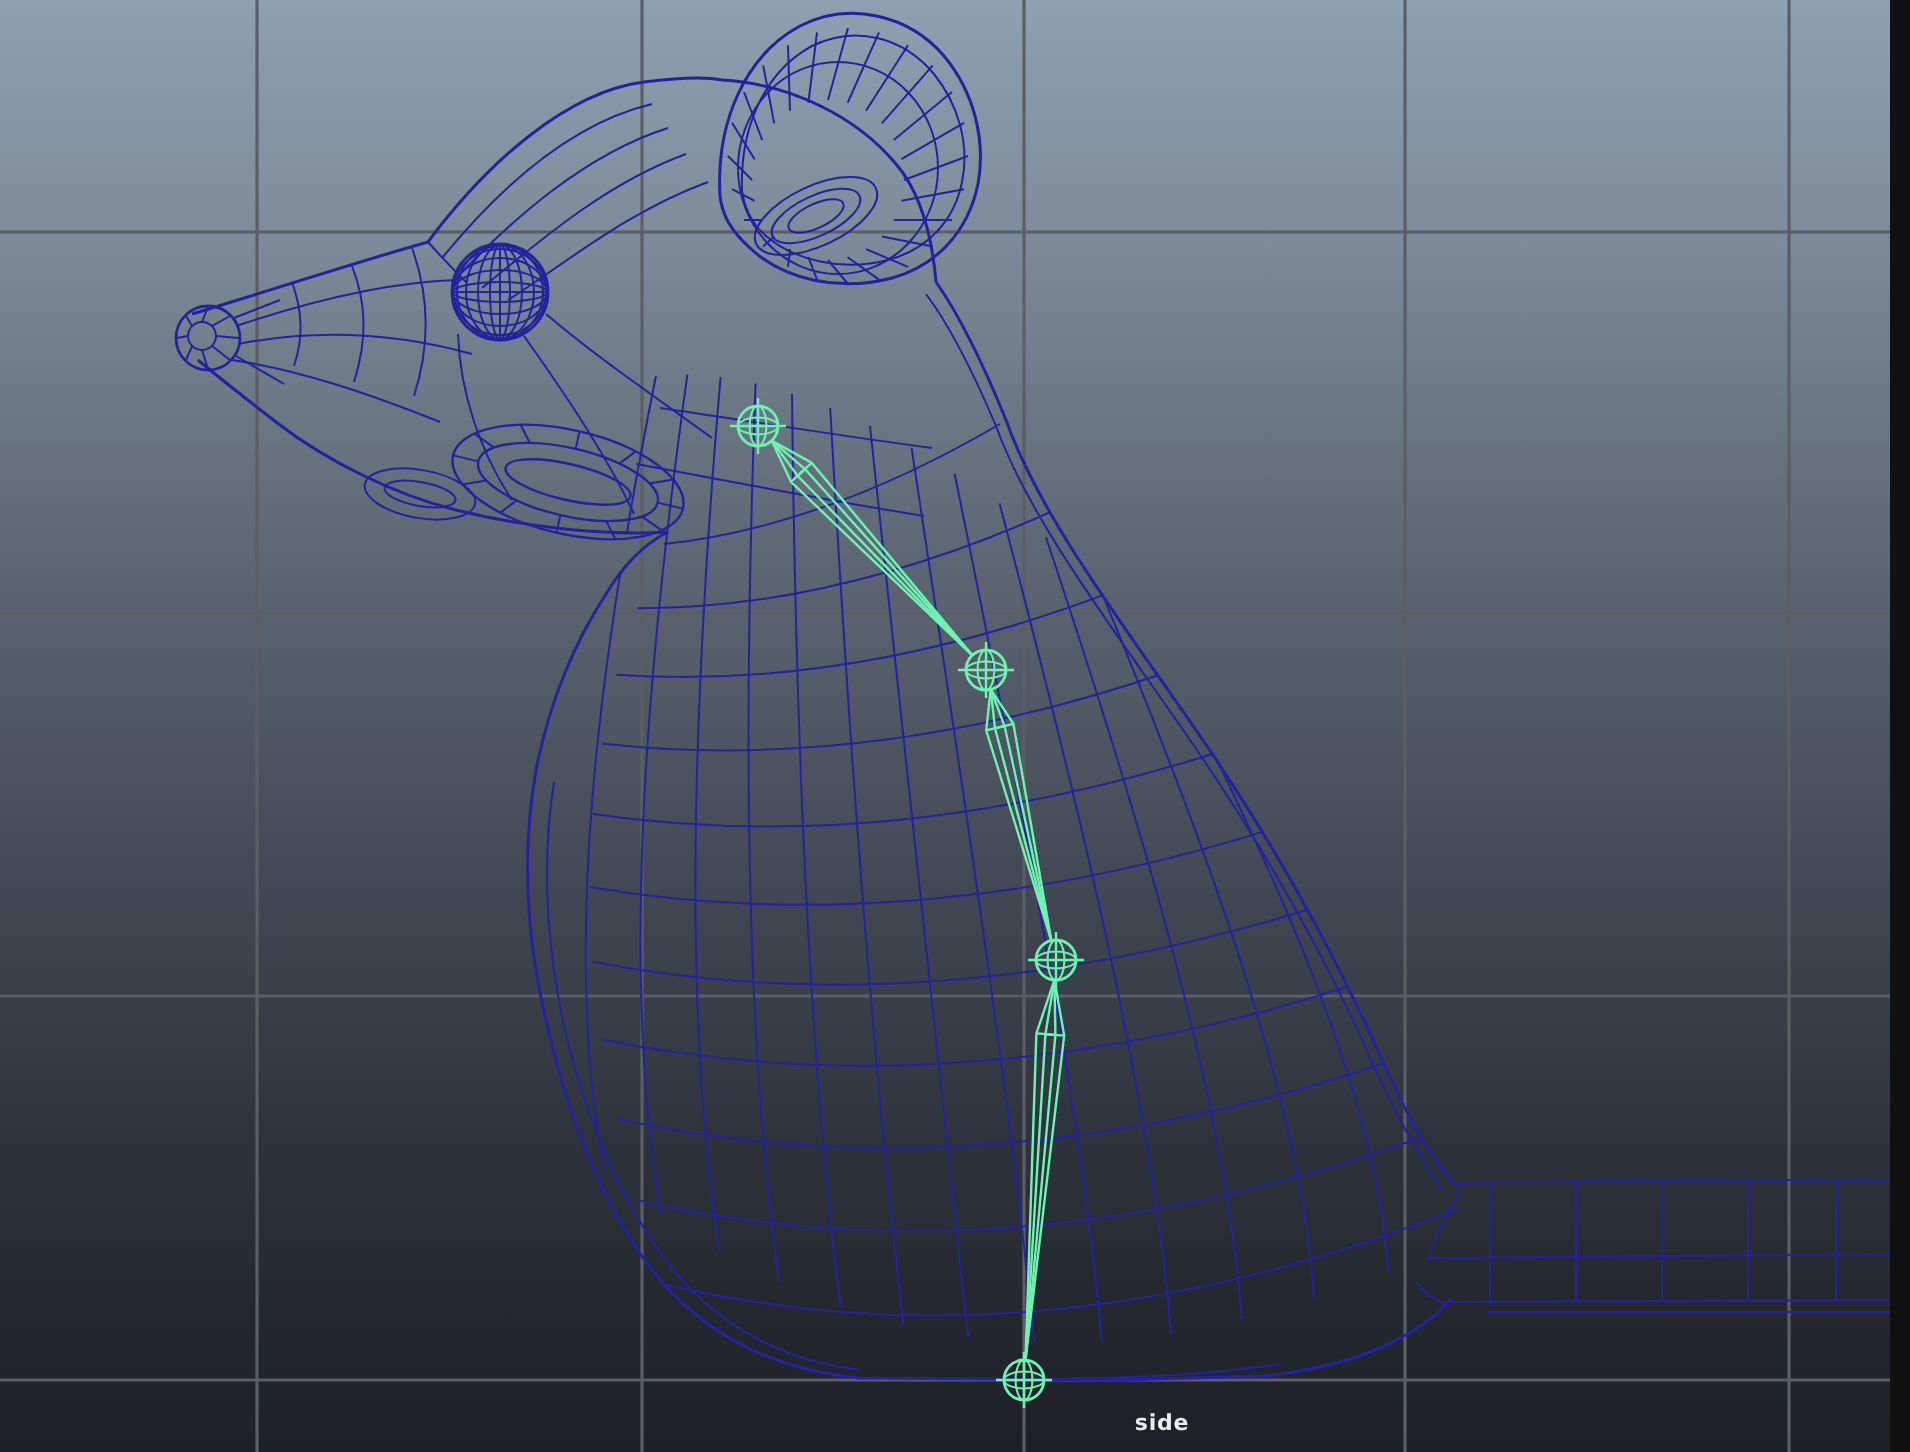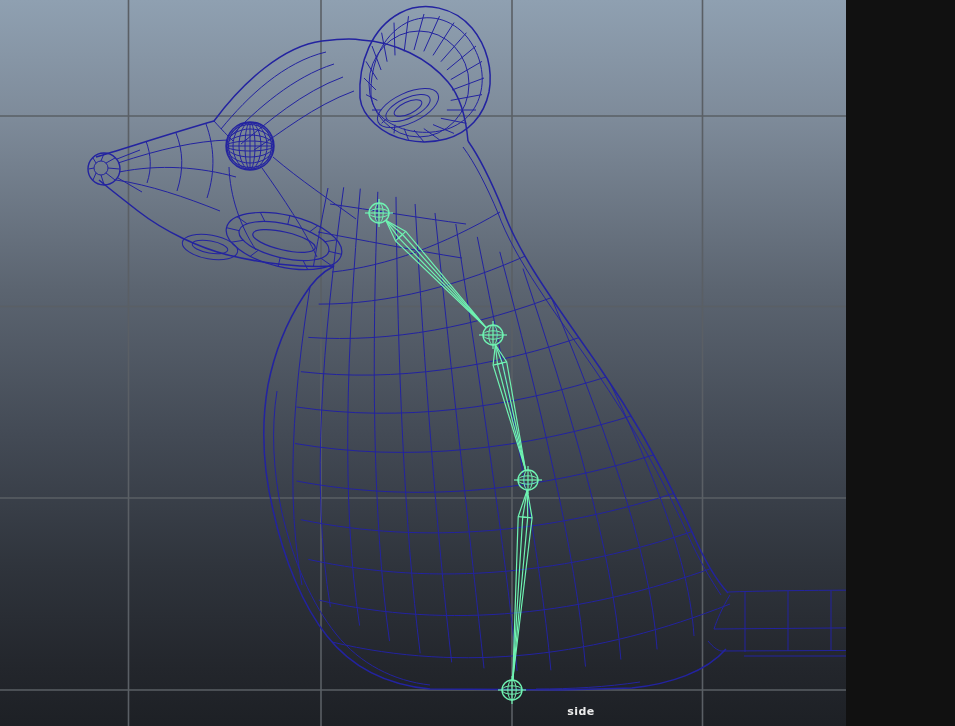--- a/index.html
+++ b/index.html
@@ -1,18 +1,18 @@
 <!DOCTYPE html>
 <html><head>
 <meta charset="utf-8">
 <style>
   html,body{margin:0;padding:0;background:#111;}
   .viewport{
     position:relative;
-    width:846px;height:726px;
+    width:945px;height:726px;
     overflow:hidden;
     font-family:"DejaVu Sans", sans-serif;
     cursor:crosshair;
   }
   .viewport svg{position:absolute;left:0;top:0;}
   .camera-label{
     position:absolute;
     left:581px;top:705px;
     transform:translateX(-50%);
     font-size:11px;

